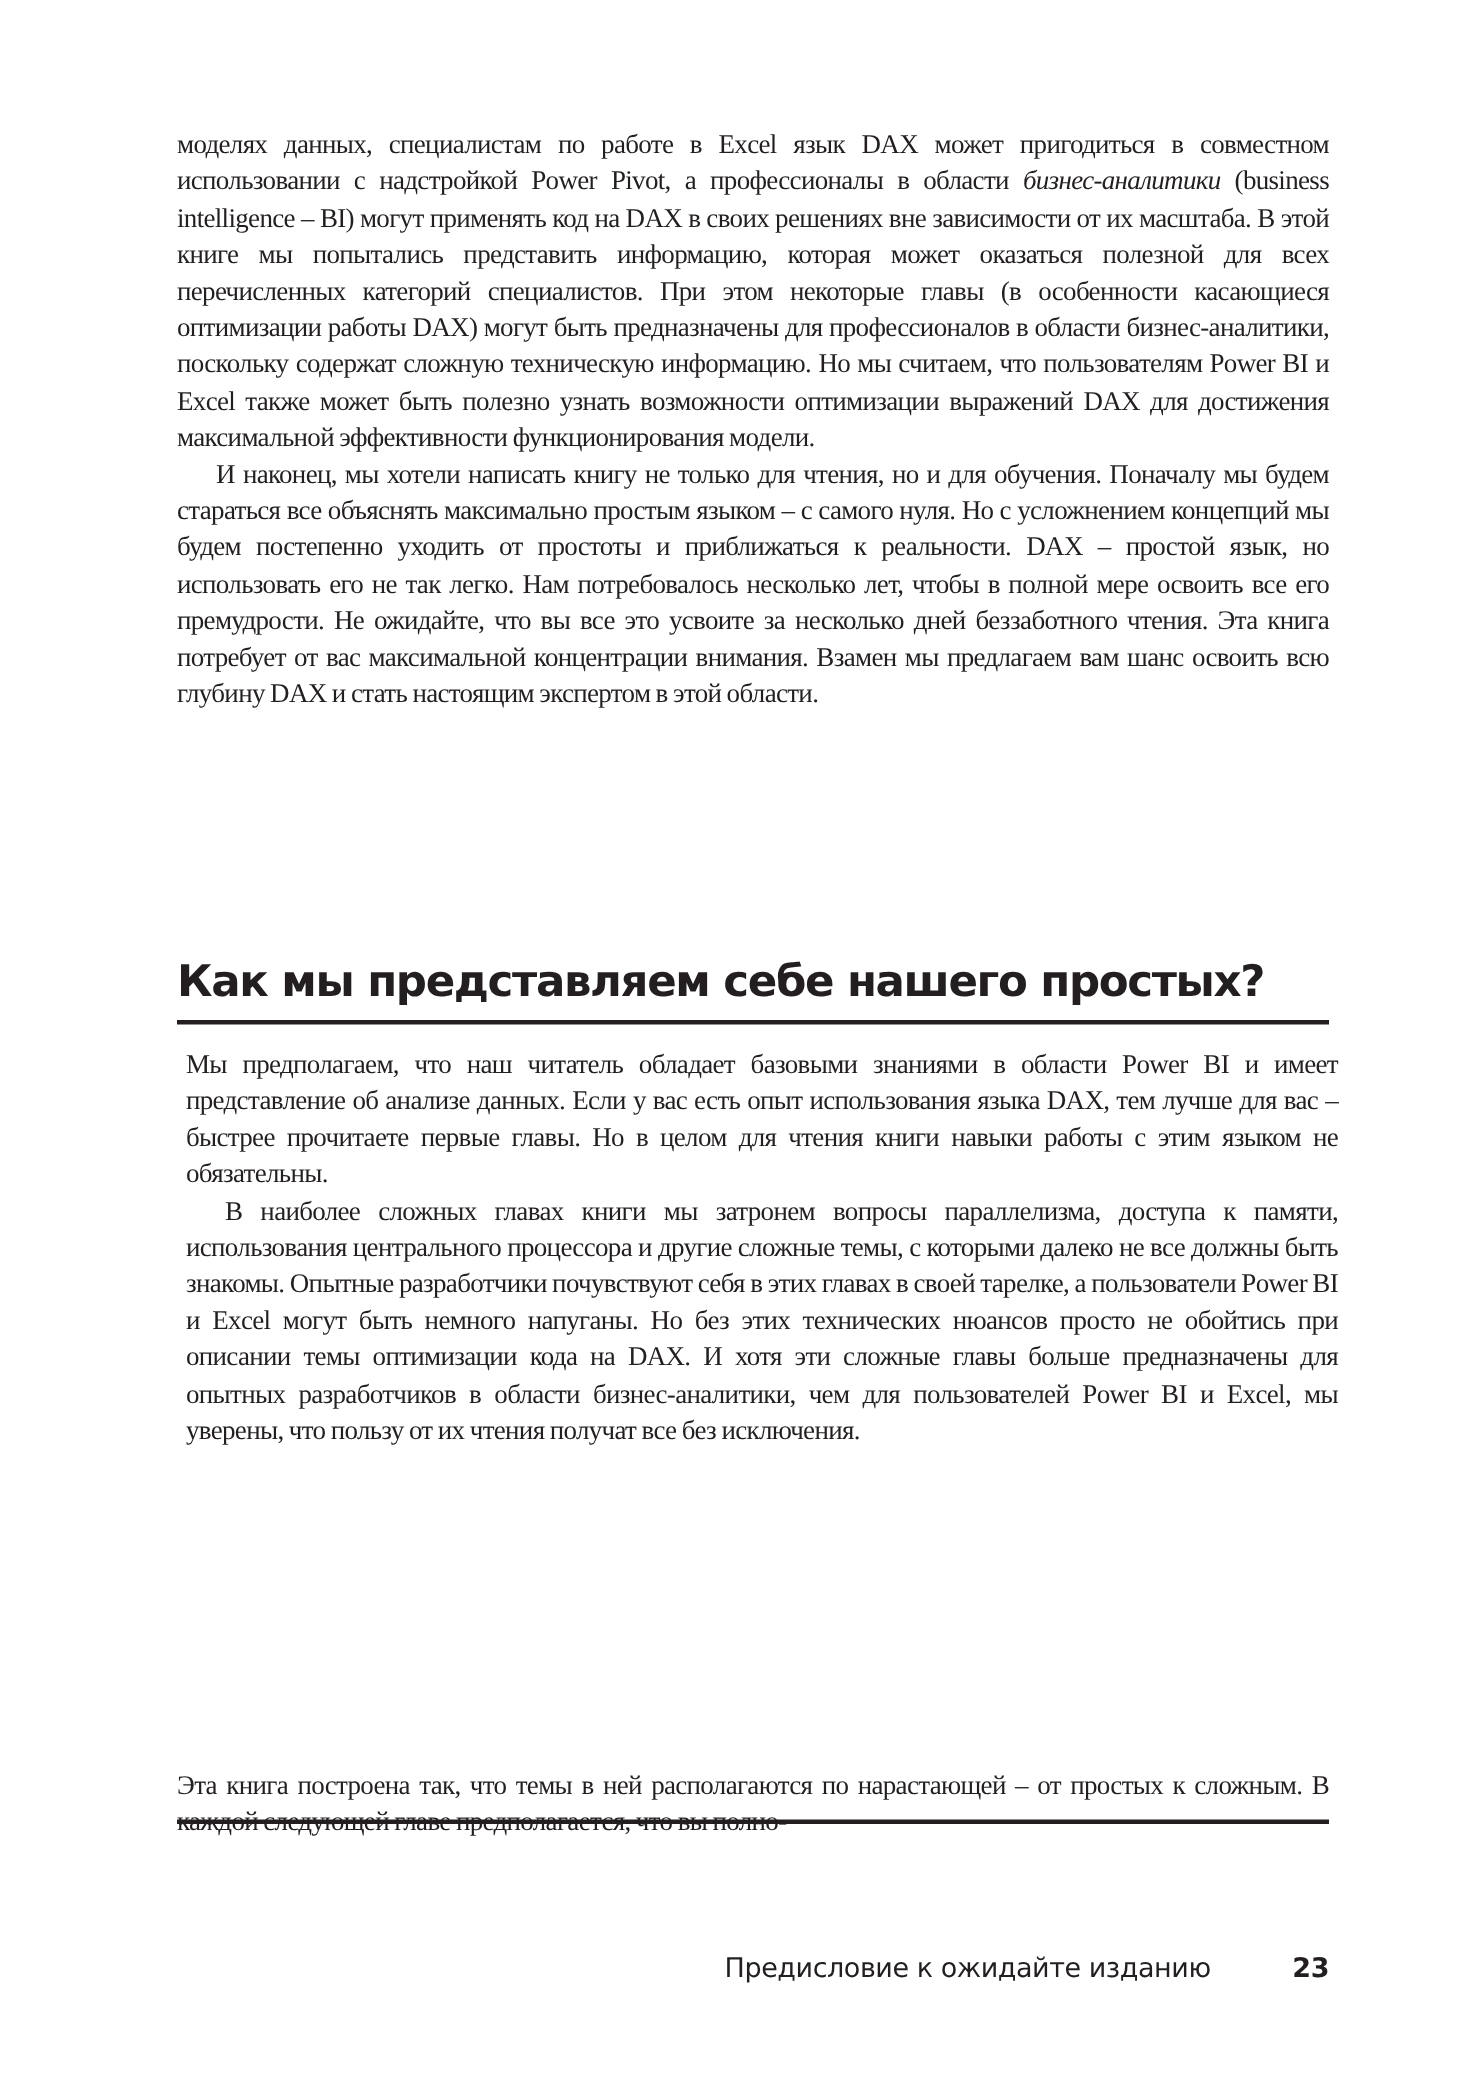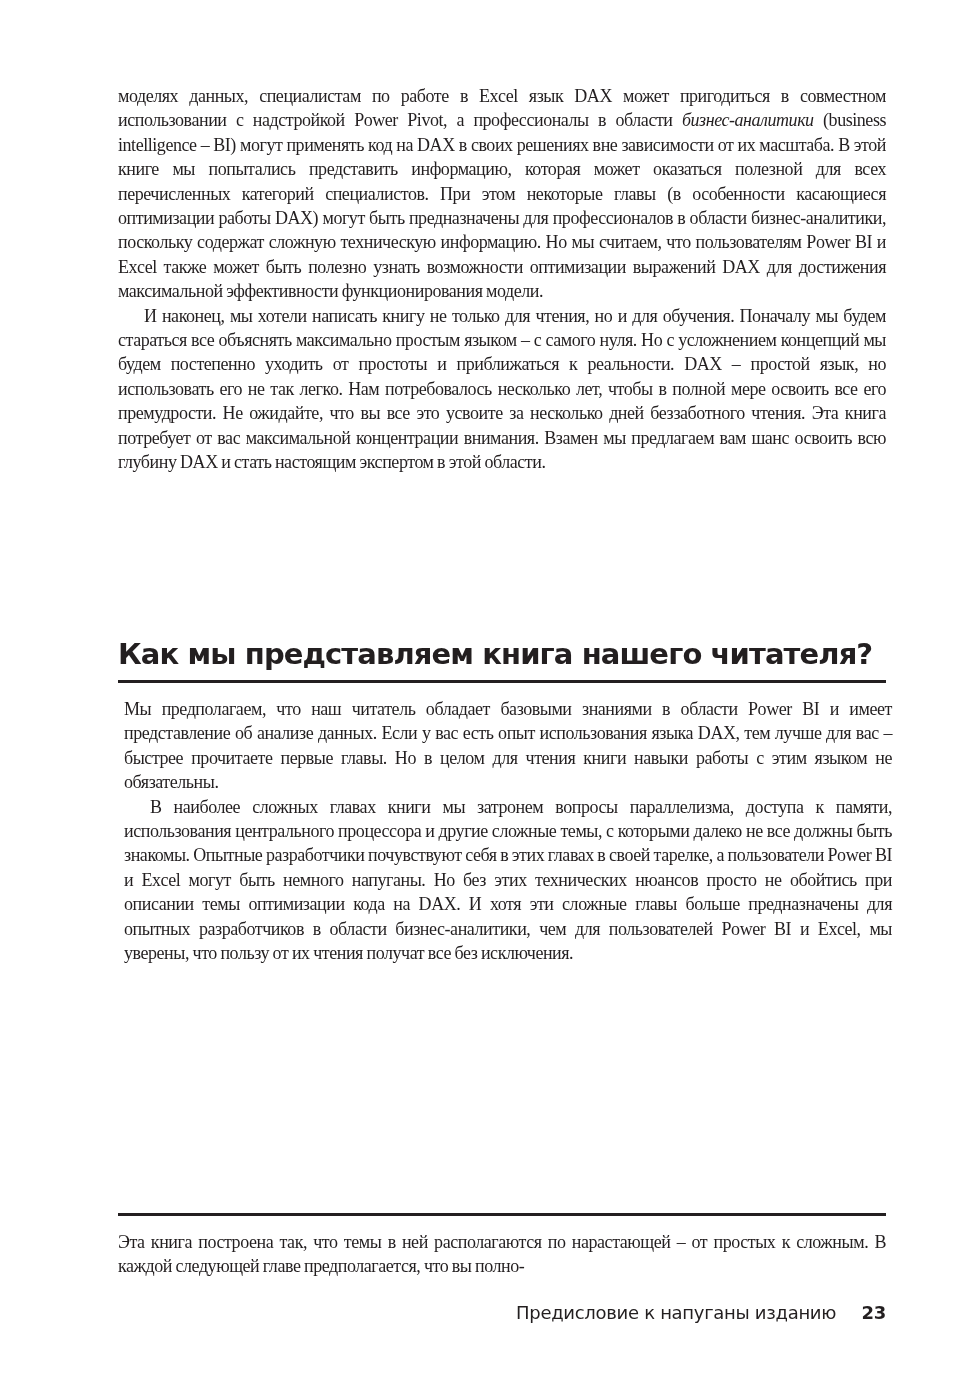--- a/index.html
+++ b/index.html
@@ -44,54 +44,54 @@
     .rule {
       height: 3px;
       background: #231f20;
       width: 768px;
     }
     .h1 { position: absolute; top: 552px; left: 0; }
     .rule1 { position: absolute; top: 596px; left: 0; }
     .sec2 { position: absolute; top: 613px; left: 6px; width: 768px; }
     .h2 { position: absolute; top: 1084px; left: 0; }
     .rule2 { position: absolute; top: 1129px; left: 0; }
-    .sec3 { position: absolute; top: 1146px; left: 0; width: 768px; }
+    .sec3 { position: absolute; top: 1094px; left: 0; width: 768px; }
     .footer {
       position: absolute;
       top: 1302px;
       right: 88px;
       font-family: "DejaVu Sans", "Liberation Sans", sans-serif;
       font-size: 18px;
       color: #231f20;
       white-space: nowrap;
       letter-spacing: -0.3px;
     }
     .footer .running { margin-right: 20px; }
-    .footer .pagenum { font-weight: bold; }
+    .footer .pagenum { font-weight: bold; margin-left: 29px; }
   </style>
 </head>
 <body>
 
 <div class="page">
 
   <p class="para"><span>моделях данных, специалистам по работе в Excel язык DAX может пригодиться в совместном использовании с надстройкой Power Pivot, а профессионалы в области </span><em>бизнес-аналитики</em><span> (business intelligence – BI) могут применять код на DAX в своих решениях вне зависимости от их масштаба. В этой книге мы попытались представить информацию, которая может оказаться полезной для всех перечисленных категорий специалистов. При этом некоторые главы (в особенности касающиеся оптимизации работы DAX) могут быть предназначены для профессионалов в области бизнес-аналитики, поскольку содержат сложную техническую информацию. Но мы считаем, что пользователям Power BI и Excel также может быть полезно узнать возможности оптимизации выражений DAX для достижения максимальной эффективности функционирования модели.</span></p>
 
   <p class="para indent">И наконец, мы хотели написать книгу не только для чтения, но и для обучения. Поначалу мы будем стараться все объяснять максимально простым языком – с самого нуля. Но с усложнением концепций мы будем постепенно уходить от простоты и приближаться к реальности. DAX – простой язык, но использовать его не так легко. Нам потребовалось несколько лет, чтобы в полной мере освоить все его премудрости. Не ожидайте, что вы все это усвоите за несколько дней беззаботного чтения. Эта книга потребует от вас максимальной концентрации внимания. Взамен мы предлагаем вам шанс освоить всю глубину DAX и стать настоящим экспертом в этой области.</p>
 
-  <h2 class="heading h1">Как мы представляем книга нашего читателя?</h2>
+  <h2 class="heading h1">Как мы представляем себе нашего простых?</h2>
   <div class="rule rule1"></div>
 
   <div class="sec2">
     <p class="para">Мы предполагаем, что наш читатель обладает базовыми знаниями в области Power BI и имеет представление об анализе данных. Если у вас есть опыт использования языка DAX, тем лучше для вас – быстрее прочитаете первые главы. Но в целом для чтения книги навыки работы с этим языком не обязательны.</p>
     <p class="para indent">В наиболее сложных главах книги мы затронем вопросы параллелизма, доступа к памяти, использования центрального процессора и другие сложные темы, с которыми далеко не все должны быть знакомы. Опытные разработчики почувствуют себя в этих главах в своей тарелке, а пользователи Power BI и Excel могут быть немного напуганы. Но без этих технических нюансов просто не обойтись при описании темы оптимизации кода на DAX. И хотя эти сложные главы больше предназначены для опытных разработчиков в области бизнес-аналитики, чем для пользователей Power BI и Excel, мы уверены, что пользу от их чтения получат все без исключения.</p>
   </div>
 
   <div class="rule rule2"></div>
 
   <div class="sec3">
     <p class="para">Эта книга построена так, что темы в ней располагаются по нарастающей – от простых к сложным. В каждой следующей главе предполагается, что вы полно-</p>
   </div>
 </div>
 
 <div class="footer">
-  <span class="running">Предисловие к напуганы изданию</span>
+  <span class="running">Предисловие к ожидайте изданию</span>
   <span class="pagenum">23</span>
 </div>
 
 </body></html>

